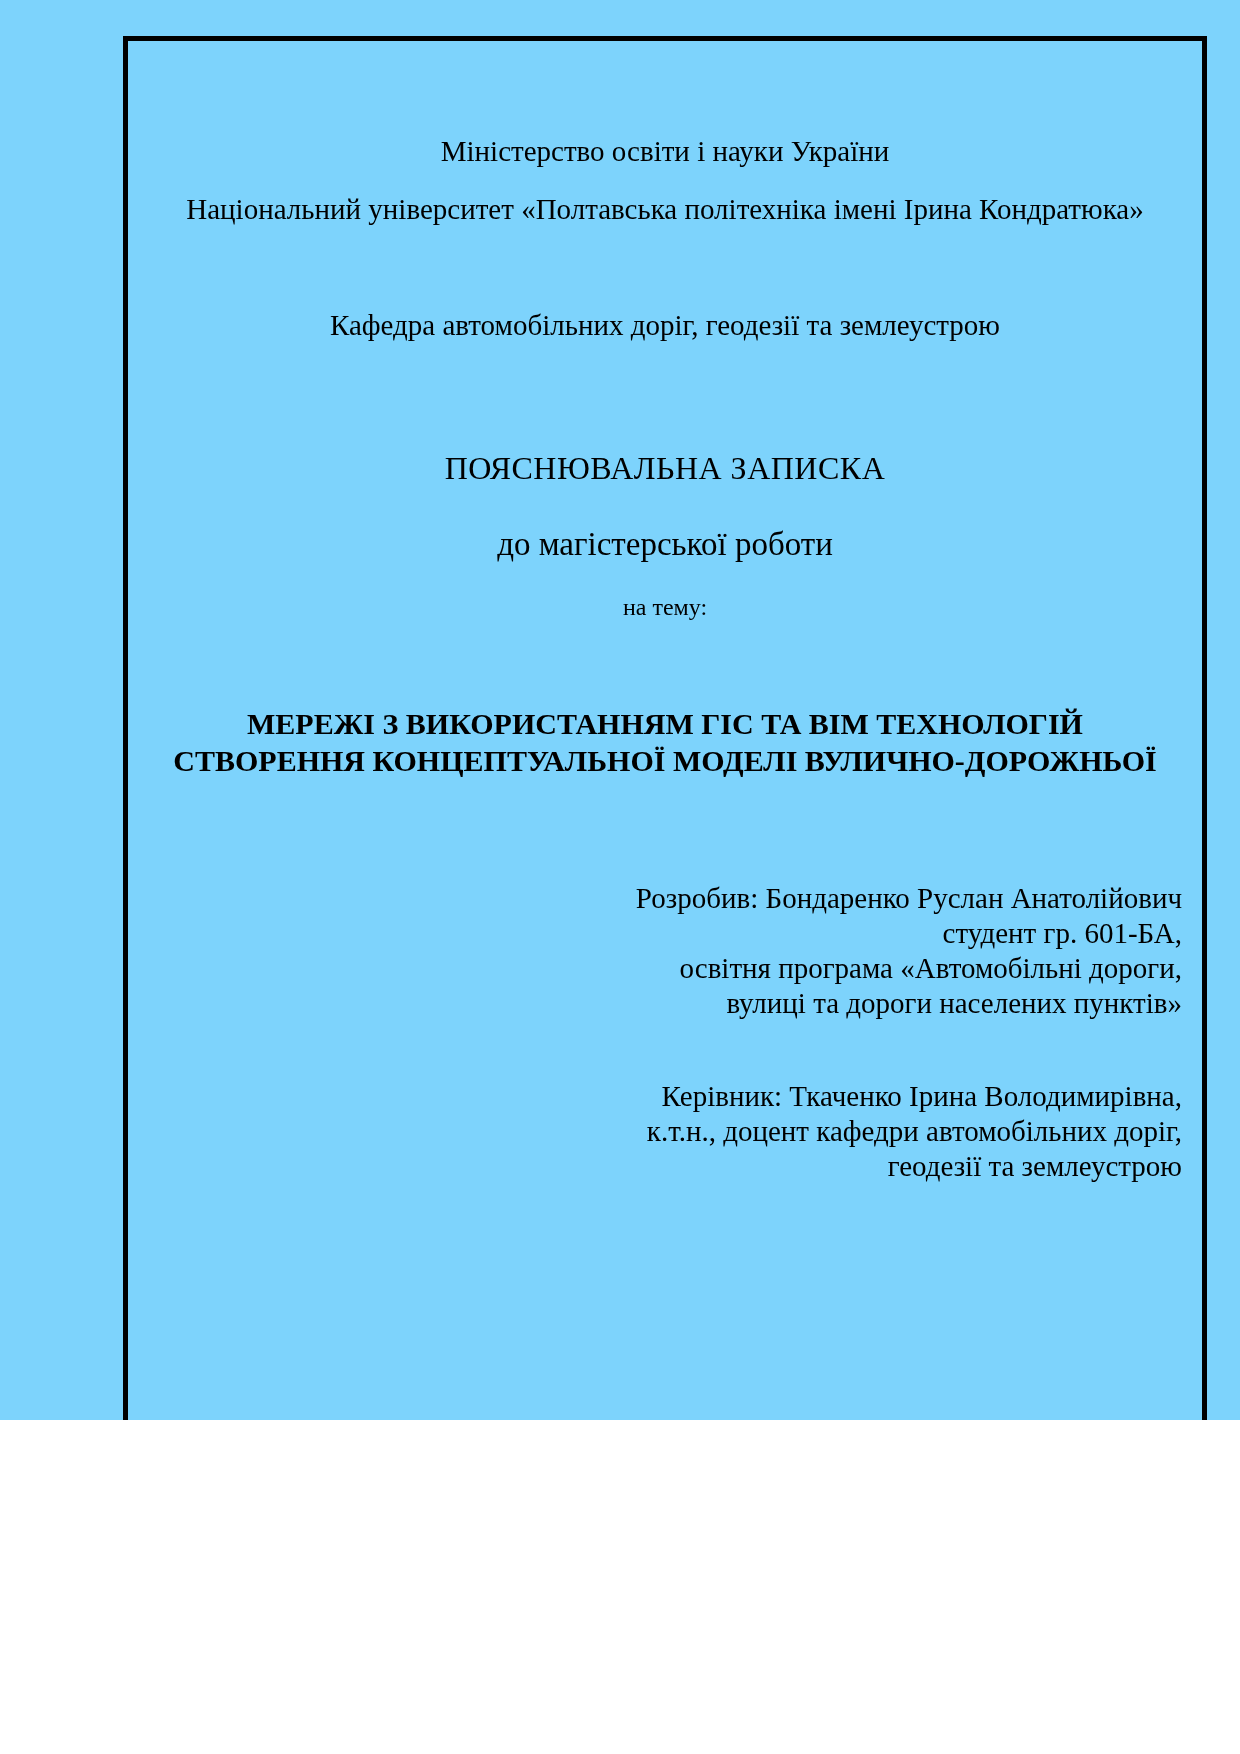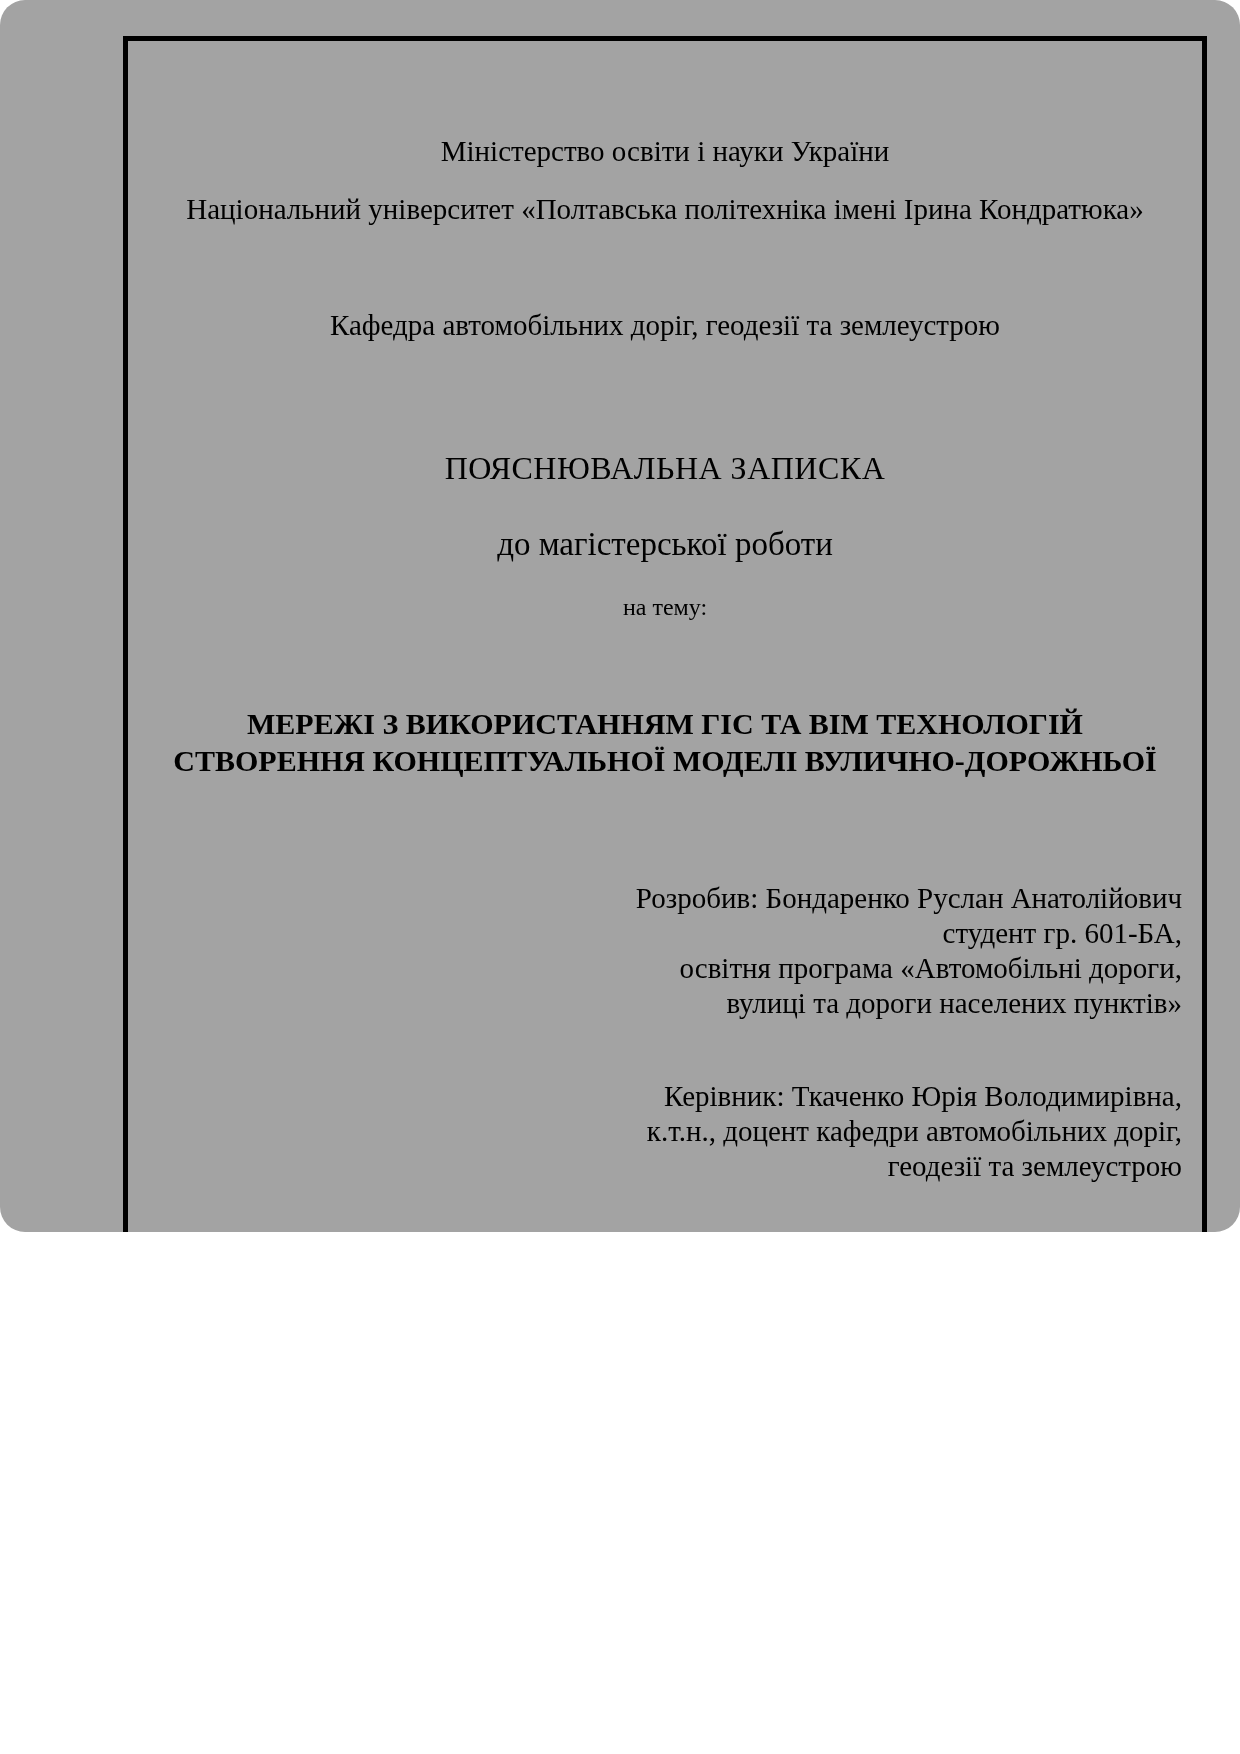--- a/index.html
+++ b/index.html
@@ -3,26 +3,25 @@
 <meta charset="utf-8">
 <style>
   html, body {
     margin: 0;
     padding: 0;
     background: #ffffff;
   }
   .page {
     position: relative;
     width: 1240px;
-    height: 1232px;
-    background: #a3a3a3;
+    height: 1420px;
+    background: #7dd3fc;
     font-family: "Liberation Serif", "DejaVu Serif", serif;
     color: #000000;
     overflow: hidden;
-    border-radius: 25px;
   }
   .frame {
     position: absolute;
     left: 123px;
     top: 36px;
     width: 1074px;
     height: 1662px;
     border: 5px solid #000000;
   }
   .line {
@@ -94,21 +93,21 @@
       <div>
         <span>Розробив: </span><span class="b">Бондаренко Руслан Анатолійович</span>
       </div>
       <div>студент гр. 601-БА,</div>
       <div>освітня програма «Автомобільні дороги,</div>
       <div>вулиці та дороги населених пунктів»</div>
     </div>
 
     <div class="info-block" style="top:1038px">
       <div>
-        <span>Керівник: </span><span class="b">Ткаченко Юрія Володимирівна</span><span>,</span>
+        <span>Керівник: </span><span class="b">Ткаченко Ірина Володимирівна</span><span>,</span>
       </div>
       <div>к.т.н., доцент кафедри автомобільних доріг,</div>
       <div>геодезії та землеустрою</div>
     </div>
 
 
     <div class="footer-line" style="top:1518px">Полтава 2024</div>
 
   </div>
 </div>

